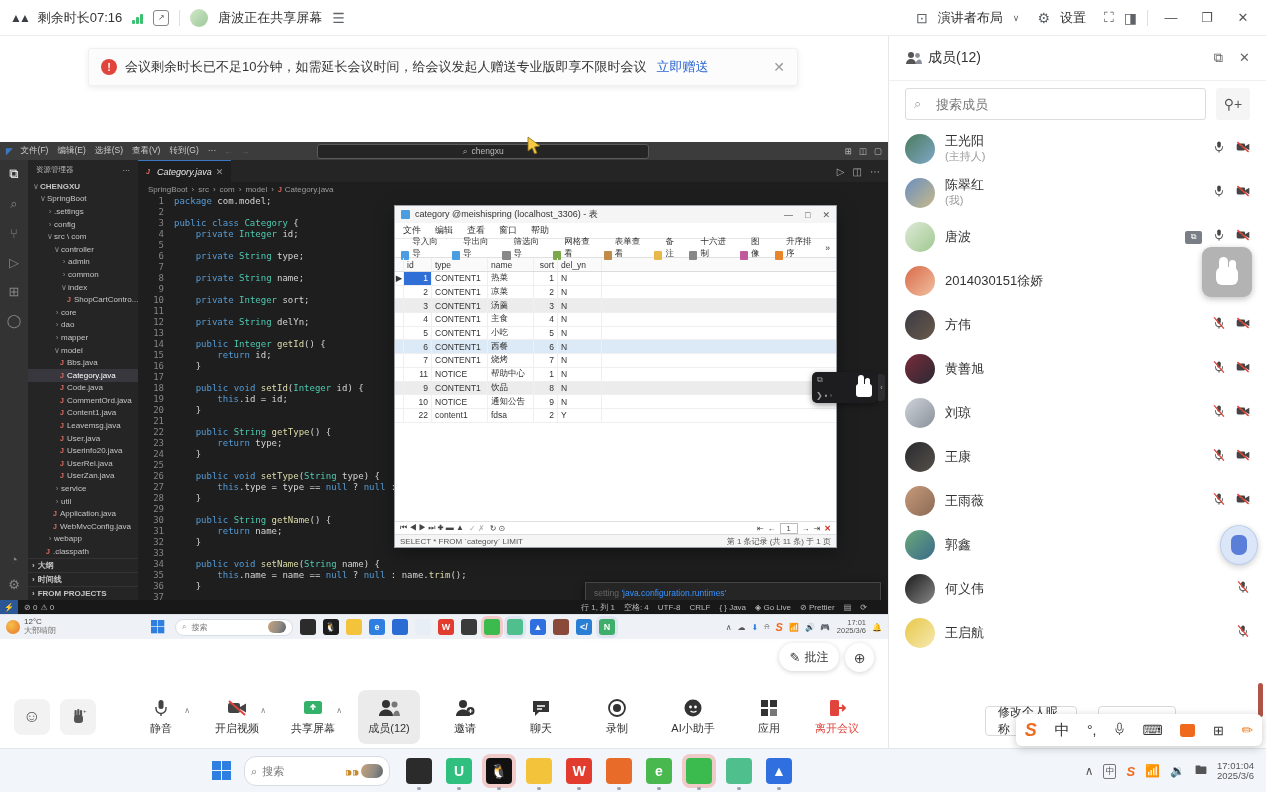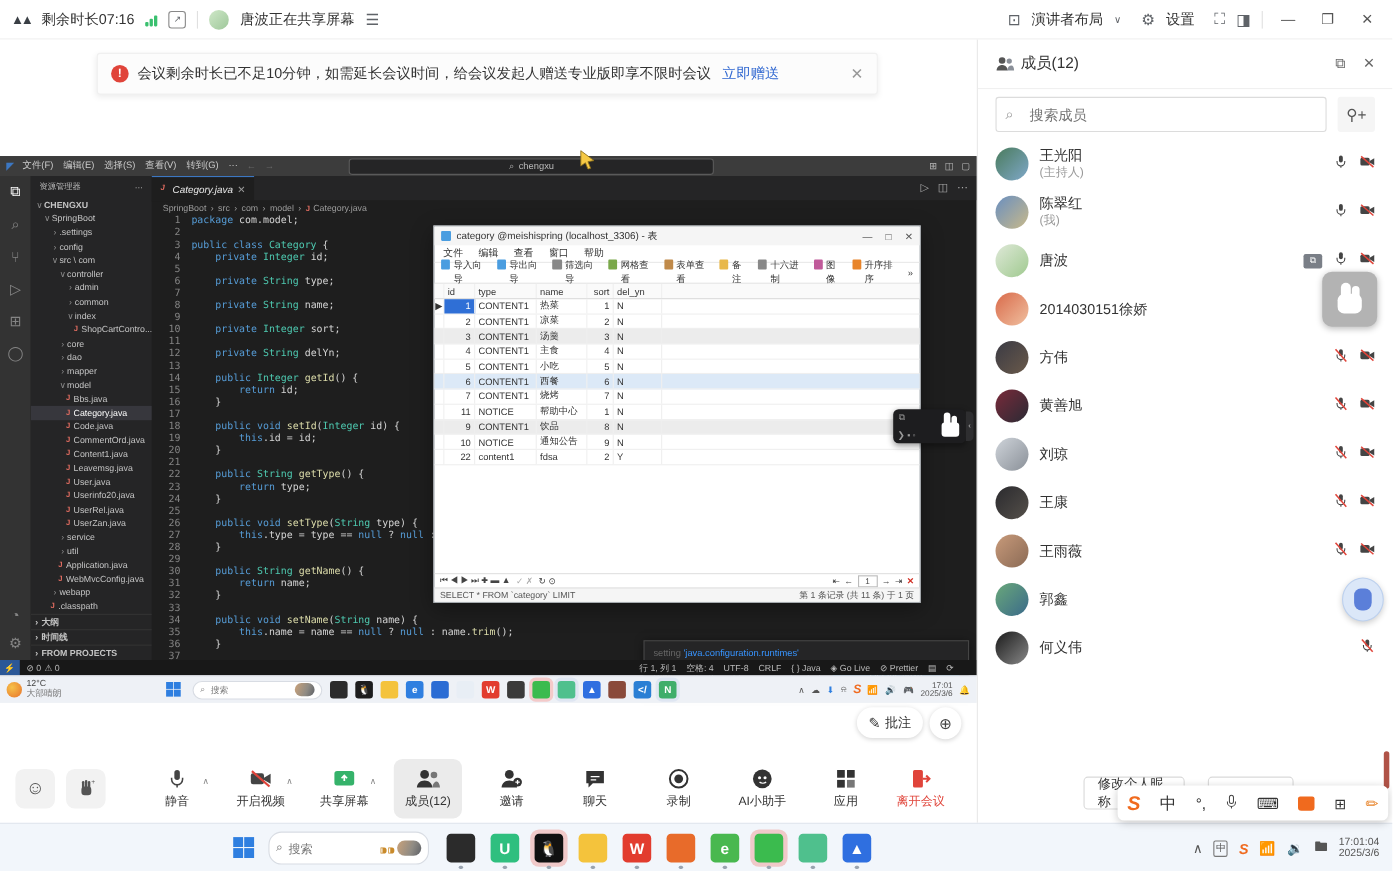--- a/index.html
+++ b/index.html
@@ -62,21 +62,21 @@
   .search-pill{background:#fff;border:1px solid #d8dce3;border-radius:12px;display:flex;align-items:center;gap:5px;padding:0 6px;color:#777;box-sizing:border-box;overflow:hidden;}
   .pill-img{width:22px;height:14px;border-radius:7px;background:linear-gradient(110deg,#caa27a,#8f8b84 60%,#5d6066);margin-left:auto;flex:none;}
   .tray{display:flex;align-items:center;gap:6px;margin-left:auto;padding-right:6px;color:#555;}
   .clock{line-height:1.1;text-align:right;font-size:7.5px;}
   
   #navicat{left:394px;top:169px;width:441px;height:341px;background:#fff;border:1px solid #9aa0a6;box-shadow:0 6px 18px rgba(0,0,0,.35);font-size:9.5px;color:#333;}
   #nv-title{height:17px;background:#f5f5f5;display:flex;align-items:center;gap:5px;padding:0 6px;font-size:9px;color:#333;}
   #nv-title .wb{margin-left:auto;display:flex;gap:12px;color:#555;font-size:9px;}
   #nv-menu{height:15px;display:flex;align-items:center;gap:14px;padding:0 8px;font-size:9px;border-bottom:1px solid #e8e8e8;}
   #nv-tools{height:18px;display:flex;align-items:center;gap:8px;padding:0 6px;font-size:8.5px;border-bottom:1px solid #e0e0e0;color:#333;}
-  #nv-tools .tbtn{display:flex;align-items:flex-start;gap:3px;}
+  #nv-tools .tbtn{display:flex;align-items:flex-end;gap:3px;}
   .tico{width:9px;height:9px;border-radius:1px;display:inline-block;}
   #nv-grid{font-size:8.5px;}
   .nv-hrow{display:flex;height:13px;background:#fafafa;border-bottom:1px solid #dcdcdc;color:#333;}
   .nv-row{display:flex;height:12.7px;border-bottom:1px solid #efefef;align-items:center;}
   .nv-row.stripe{background:#ececec;}
   .nv-row.stripeb{background:#dce9f7;}
   .nv-c{padding:0 3px;box-sizing:border-box;overflow:hidden;white-space:nowrap;border-right:1px solid #efefef;height:100%;display:flex;align-items:center;}
   .c-gut{width:9px;flex:none;justify-content:center;color:#333;}
   .c-id{width:28px;flex:none;justify-content:flex-end;}
   .c-type{width:56px;flex:none;}
@@ -958,20 +958,34 @@
           </span>
           <span class="mics"></span>
           <span class="bluecircle">
             <i></i>
           </span>
         </div>
         <div class="mrow">
           <span class="mava" style="background: linear-gradient(135deg, rgb(26, 26, 26), rgb(136, 136, 136));"></span>
           <span>
             <div class="mname">何义伟</div>
+          </span>
+          <span class="mics">
+            <span><svg width="14" height="14" viewBox="0 0 20 20">
+                <rect x="7.5" y="2" width="5" height="9" rx="2.5" fill="#444"></rect>
+                <path d="M5 9v1.5a5 5 0 0 0 10 0V9" stroke="#444" stroke-width="1.4" fill="none"></path>
+                <line x1="10" y1="15.5" x2="10" y2="18" stroke="#444" stroke-width="1.4"></line>
+                <line x1="3" y1="2" x2="17" y2="18" stroke="#e0443a" stroke-width="2"></line>
+              </svg></span>
+          </span>
+        </div>
+        <div class="mrow">
+          <span class="mava" style="background: linear-gradient(135deg, rgb(232, 200, 74), rgb(245, 233, 176));"></span>
+          <span>
+            <div class="mname">王启航</div>
           </span>
           <span class="mics">
             <span><svg width="14" height="14" viewBox="0 0 20 20">
                 <rect x="7.5" y="2" width="5" height="9" rx="2.5" fill="#444"></rect>
                 <path d="M5 9v1.5a5 5 0 0 0 10 0V9" stroke="#444" stroke-width="1.4" fill="none"></path>
                 <line x1="10" y1="15.5" x2="10" y2="18" stroke="#444" stroke-width="1.4"></line>
                 <line x1="3" y1="2" x2="17" y2="18" stroke="#e0443a" stroke-width="2"></line>
               </svg></span>
           </span>
         </div>

